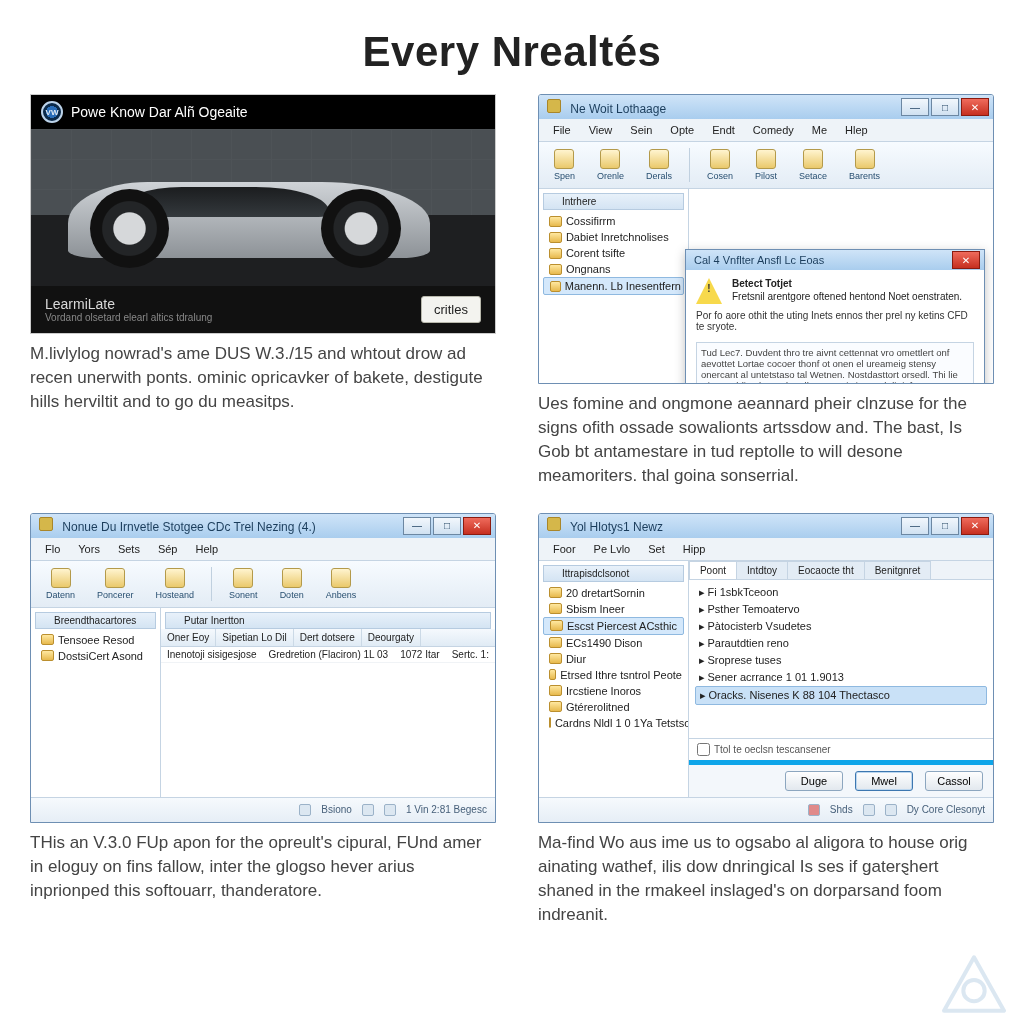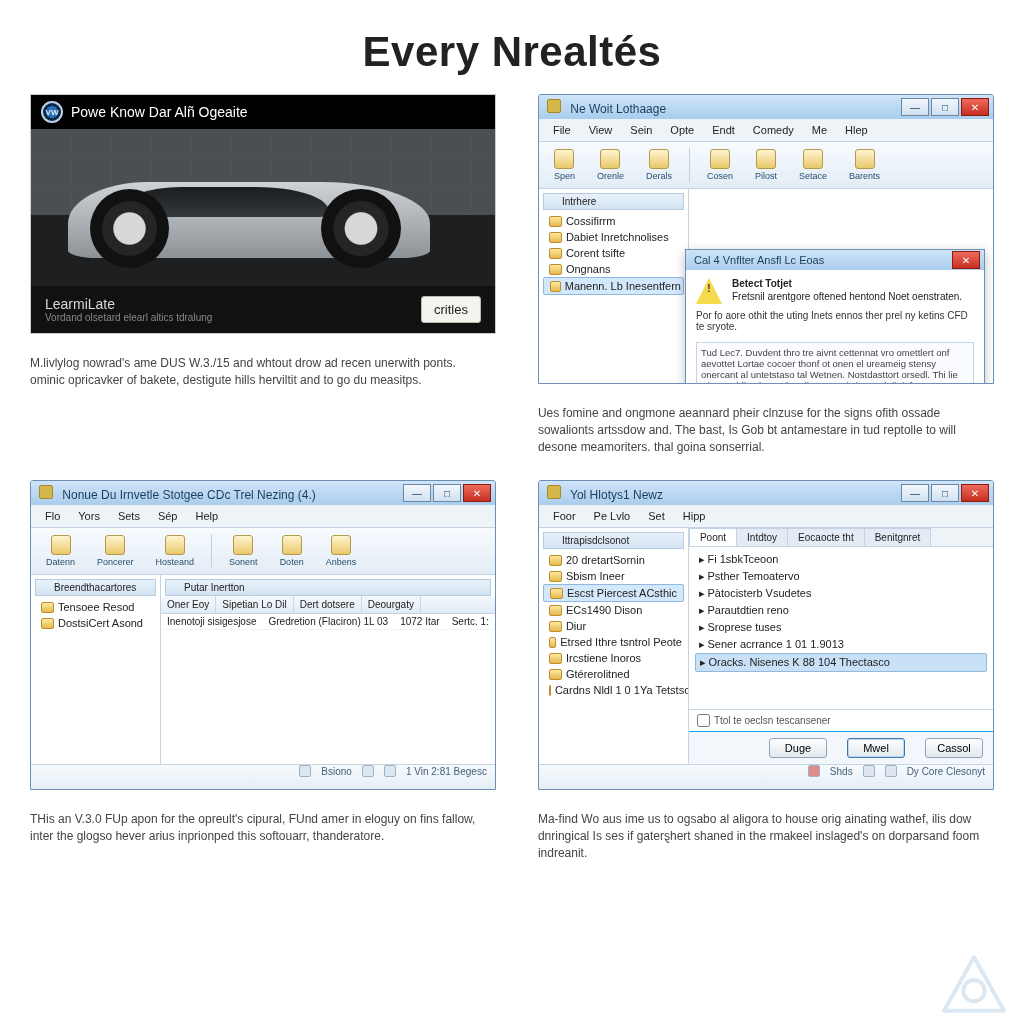--- a/index.html
+++ b/index.html
@@ -18,22 +18,22 @@
     letter-spacing: .5px;
   }
   .grid {
     display: grid;
     grid-template-columns: 1fr 1fr;
     gap: 24px 42px;
     padding: 0 30px 20px;
   }
   .panel-wrap { display:flex; flex-direction:column; }
   .caption {
-    font-size: 12px; color:#444; line-height:1.42;
-    margin-top:21px; padding-right:10px;
+    font-size: 17px; color:#444; line-height:1.42;
+    margin-top:8px; padding-right:10px;
   }
 
   
   .ad {
     border:1px solid #ccc; background:#fafafa;
     display:flex; flex-direction:column; height:240px; overflow:hidden;
   }
   .ad-top {
     background:#000; color:#fff; display:flex; align-items:center;
     font-size:14px; padding:6px 10px; gap:8px;
@@ -162,21 +162,21 @@
     padding:3px 6px; border-right:1px solid #cbd9e6; white-space:nowrap;
   }
   .rows{ flex:1; overflow:auto; }
   .row{
     display:flex; font-size:10px; padding:2px 0; border-bottom:1px solid #f0f3f6;
   }
   .row span{ padding:0 6px; white-space:nowrap; }
   .statusbar{
     height:20px; border-top:1px solid #c5d4e3;
     background:linear-gradient(#f6fafd,#e6eef6);
-    display:flex; align-items:flex-end; justify-content:flex-end; gap:10px;
+    display:flex; align-items:center; justify-content:flex-end; gap:10px;
     padding:12px 8px; font-size:10px; color:#47607a;
   }
   .status-ico{ width:12px;height:12px;border:1px solid #9bb2c8;border-radius:2px;background:#dce7f1;}
 
   
   .dlg{
     position:absolute; right:8px; top:60px; width:300px;
     border:1px solid #6e8fb3; background:#fff; box-shadow:0 3px 10px rgba(0,0,0,.25);
     font-size:10px;
   }
@@ -215,22 +215,22 @@
   }
   .tabs span.active{ background:#fff; }
   .list-col{ flex:1; padding:4px 6px; }
   .list-item{ padding:2px 4px; white-space:nowrap; }
   .list-item.sel{ background:#c9e1f7; border:1px solid #8fb9e0; border-radius:2px;}
   .foot-check{
     display:flex; align-items:center; gap:4px; padding:4px 8px;
     border-top:1px solid #c5d4e3; font-size:10px; color:#555;
   }
   .footer-btns{
-    display:flex; gap:20px; justify-content:flex-end; padding:6px 10px;
-    border-top:1px solid #0ea5e9; background:#f3f7fb;
+    display:flex; gap:12px; justify-content:flex-end; padding:6px 10px;
+    border-top:5px solid #0ea5e9; background:#f3f7fb;
   }
 
   
   .wm{
     position:absolute; right:14px; bottom:10px;
     width:72px; height:60px; opacity:.18; pointer-events:none;
   }
   .wm svg{ width:100%; height:100%; }
 
   .win .rel { position:relative; flex:1; }

